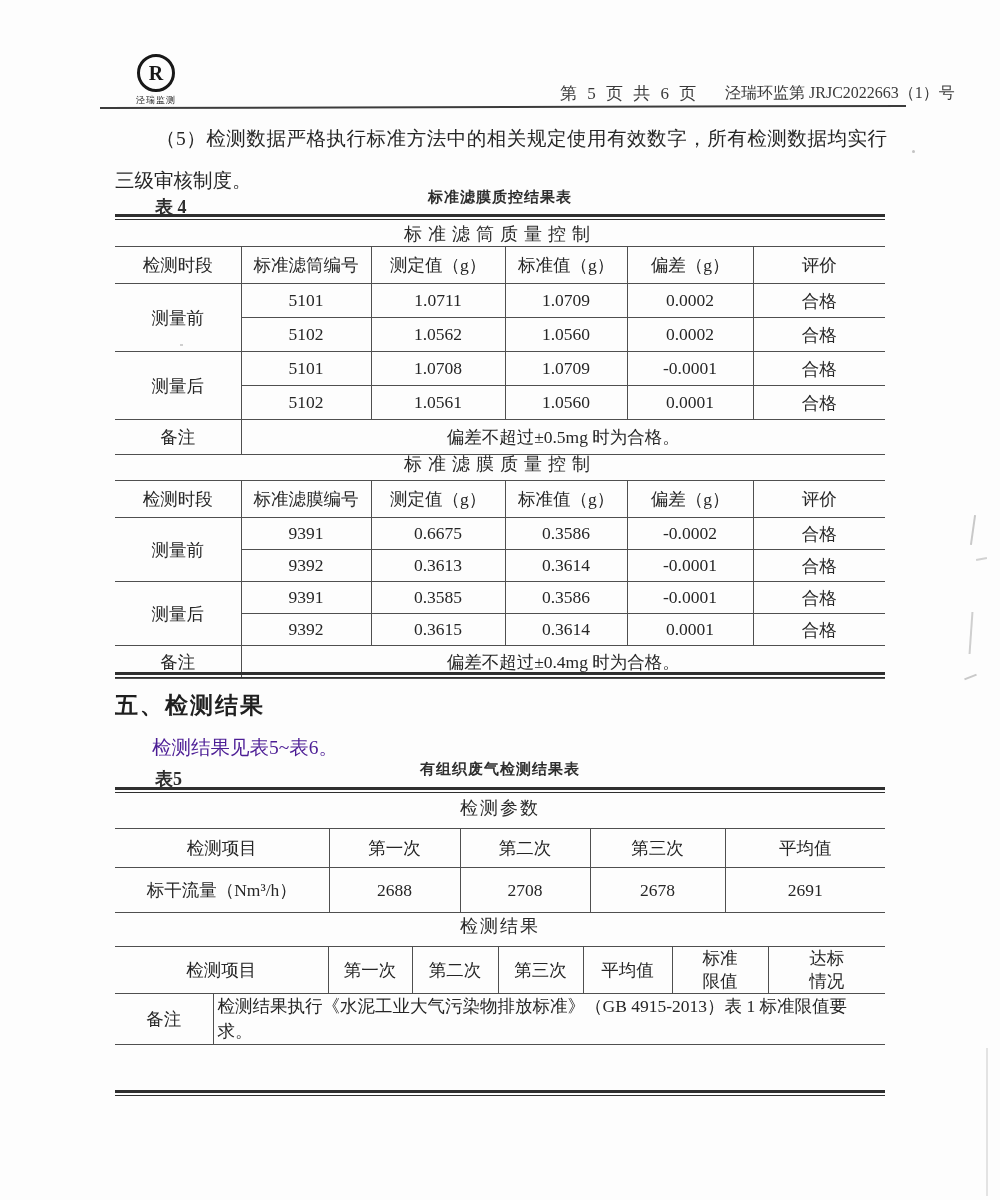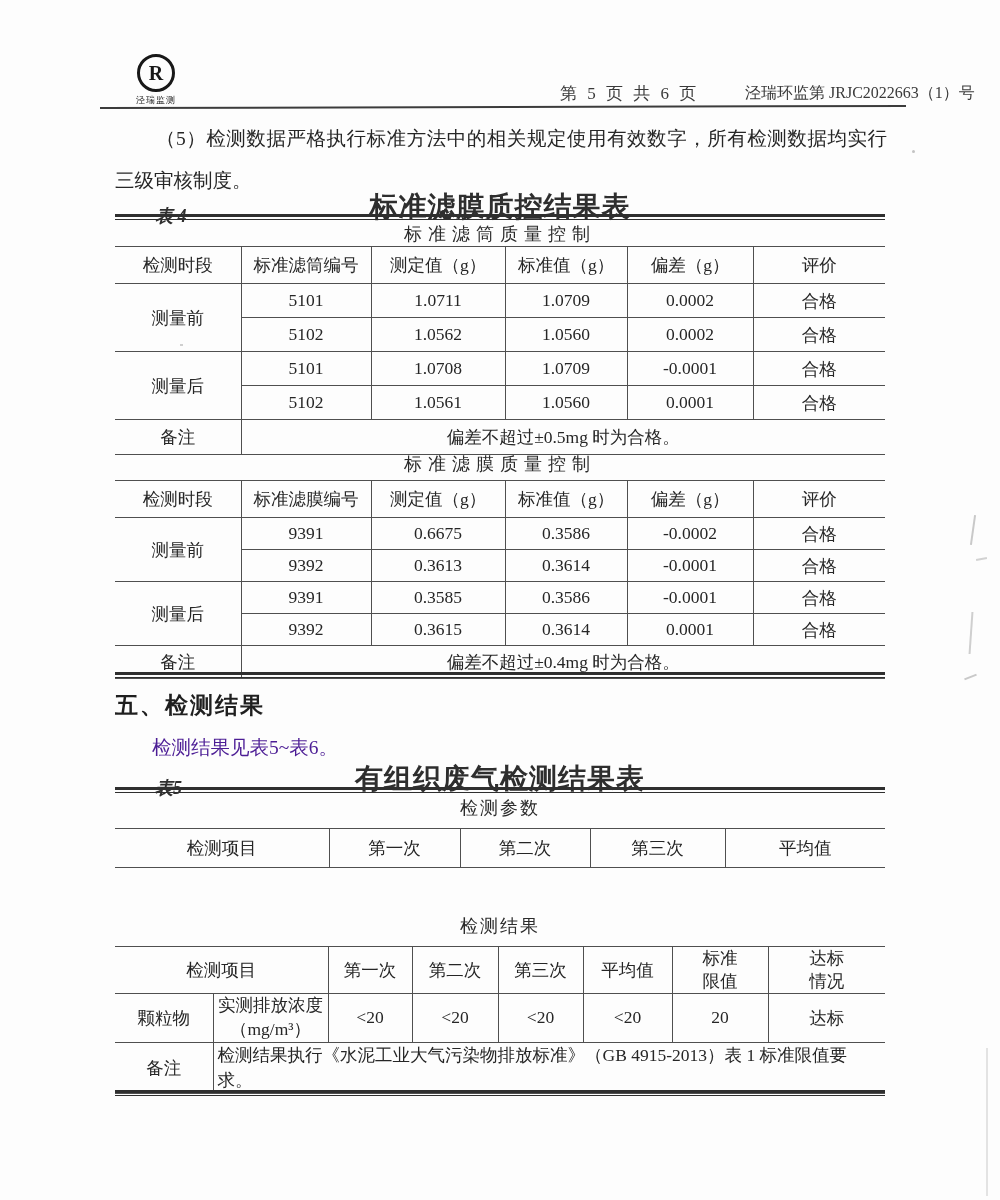--- a/index.html
+++ b/index.html
@@ -14,33 +14,33 @@
   
   .logo{left:126px;top:54px;width:60px;text-align:center;}
   .logo-circle{
     width:32px;height:32px;border:3px solid #181818;border-radius:50%;
     margin:0 auto;display:flex;align-items:center;justify-content:center;
     font-weight:bold;font-size:20px;color:#181818;
   }
   .logo-caption{font-size:9px;font-weight:normal;letter-spacing:1px;color:#222;
     margin-top:2px;filter:blur(.4px);}
   .page-info{left:560px;top:82px;font-size:17px;letter-spacing:3px;color:#3a3a3a;}
-  .report-no{left:725px;top:83px;font-size:16px;color:#3a3a3a;margin-left:20px;}
+  .report-no{left:725px;top:83px;font-size:16px;color:#3a3a3a;}
   .header-rule{left:100px;top:106px;width:806px;height:0;
     border-top:2.5px solid #3c3c3c;transform:rotate(-0.15deg);}
 
   
   .para{left:115px;top:118px;width:772px;font-size:19.5px;line-height:42px;
     text-indent:2.1em;text-align:justify;color:#262626;}
 
   
   .tcap{left:115px;width:770px;height:26px;}
-  .tcap .tlabel{position:absolute;left:40px;top:16px;font-size:18px;font-weight:bold;font-style:italic;}
+  .tcap .tlabel{position:absolute;left:40px;top:7px;font-size:18px;font-weight:bold;}
   .tcap .ttitle{position:absolute;left:0;top:0;width:100%;text-align:center;
-    font-size:28px;font-weight:bold;letter-spacing:1px;}
+    font-size:15px;font-weight:bold;letter-spacing:1px;}
 
   .dline{left:115px;width:770px;height:2px;
     border-top:3px solid #2f2f2f;border-bottom:1px solid #2f2f2f;}
 
   .subtitle{left:115px;width:770px;text-align:center;font-size:18px;color:#2b2b2b;}
   .sp-wide{letter-spacing:6px;}
   .sp-slim{letter-spacing:2px;}
 
   
   table.qc{border-collapse:collapse;table-layout:fixed;width:770px;}
@@ -226,20 +226,27 @@
       <col style="width:160px">
     </colgroup>
   <tbody>
       <tr>
     <th class="edge-l">检测项目</th>
     <th>第一次</th>
     <th>第二次</th>
     <th>第三次</th>
     <th class="edge-r">平均值</th>
   </tr>
+  <tr>
+    <td class="edge-l">标干流量（Nm³/h）</td>
+    <td>2688</td>
+    <td>2708</td>
+    <td>2678</td>
+    <td class="edge-r">2691</td>
+  </tr>
 </tbody>
   </table>
 
 <div class="abs subtitle sp-slim" style="top:914px;font-family:Liberation Serif, serif;">检测结果</div>
 <table class="abs qc t5r" style="left:115px;top:946px;">
   <colgroup>
       <col style="width:98px">
       <col style="width:115px">
       <col style="width:84px">
       <col style="width:86px">
@@ -253,30 +260,20 @@
     <th class="edge-l" colspan="2">检测项目</th>
     <th>第一次</th>
     <th>第二次</th>
     <th>第三次</th>
     <th>平均值</th>
     <th class="wrap2">标准
 限值</th>
     <th class="edge-r wrap2">达标
 情况</th>
   </tr>
-  <tr>
-    <td class="edge-l">颗粒物</td>
-    <td class="metric-cell">实测排放浓度（mg/m³）</td>
-    <td>&lt;20</td>
-    <td>&lt;20</td>
-    <td>&lt;20</td>
-    <td>&lt;20</td>
-    <td>20</td>
-    <td class="edge-r">达标</td>
-  </tr>
   <tr class="note">
     <td class="edge-l">备注</td>
     <td class="edge-r note-text-left" colspan="7">检测结果执行《水泥工业大气污染物排放标准》（GB 4915-2013）表 1 标准限值要求。</td>
   </tr>
 </tbody>
   </table>
 <div class="abs dline" style="top:1090px;"></div>
 
 <div class="art m1"></div>
 <div class="art m2"></div>

